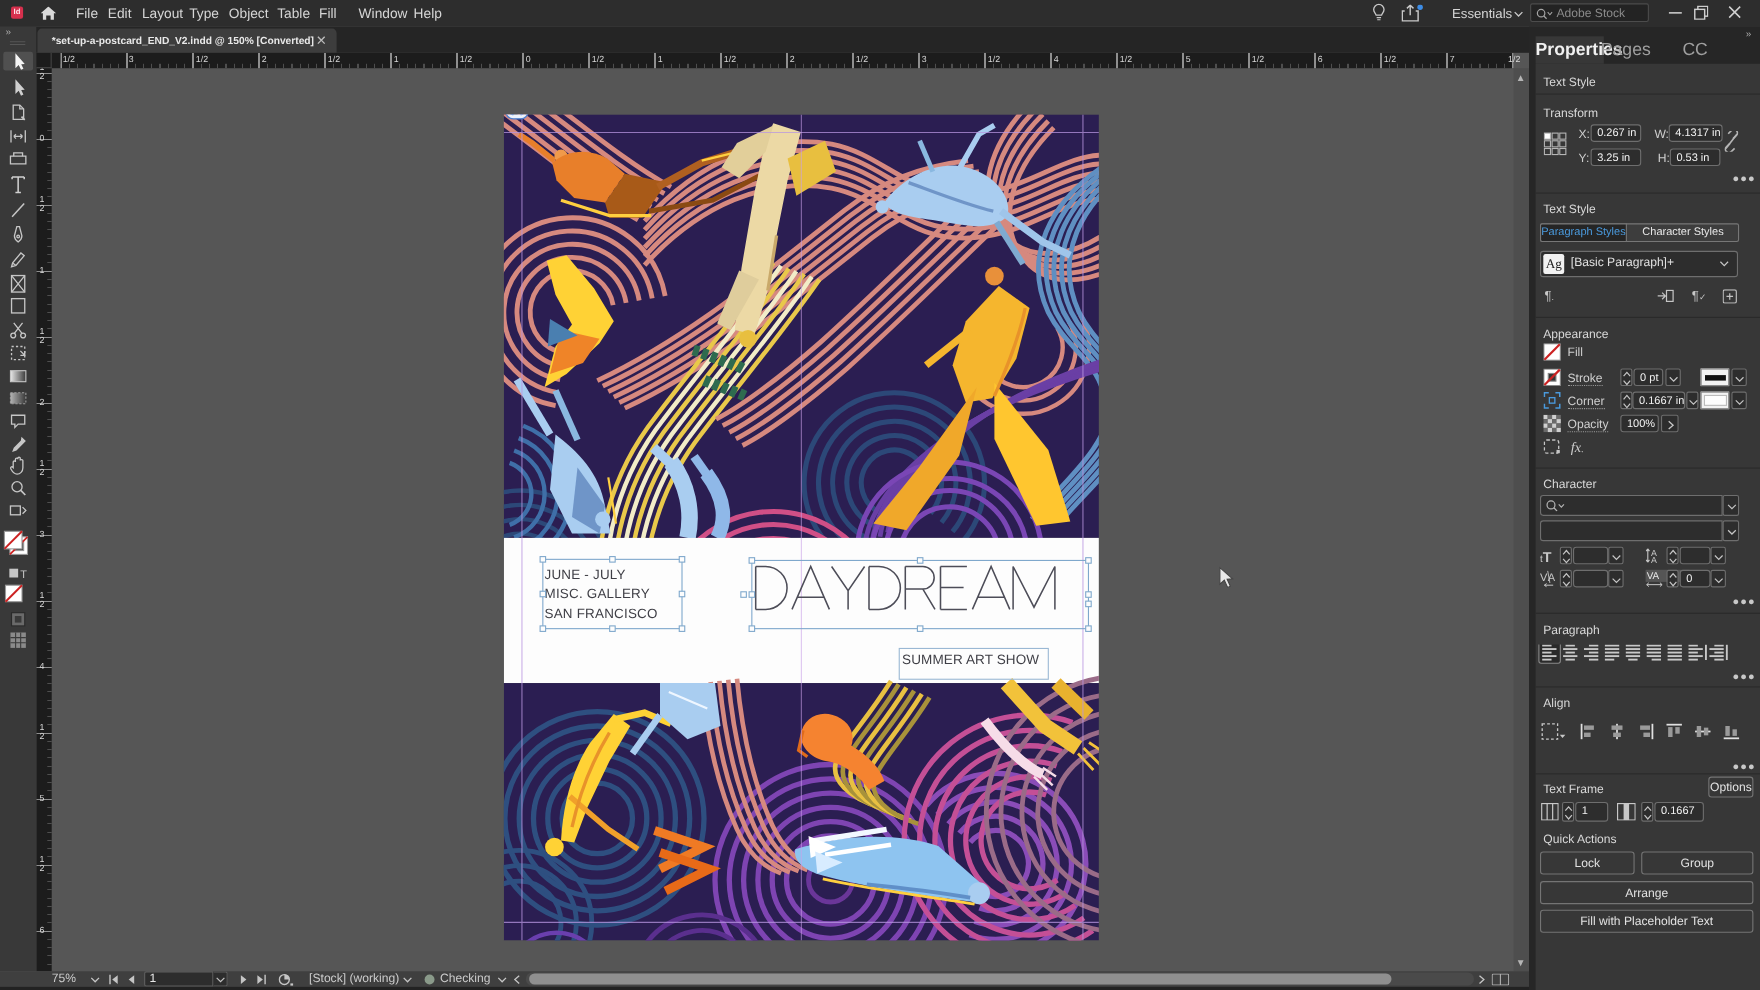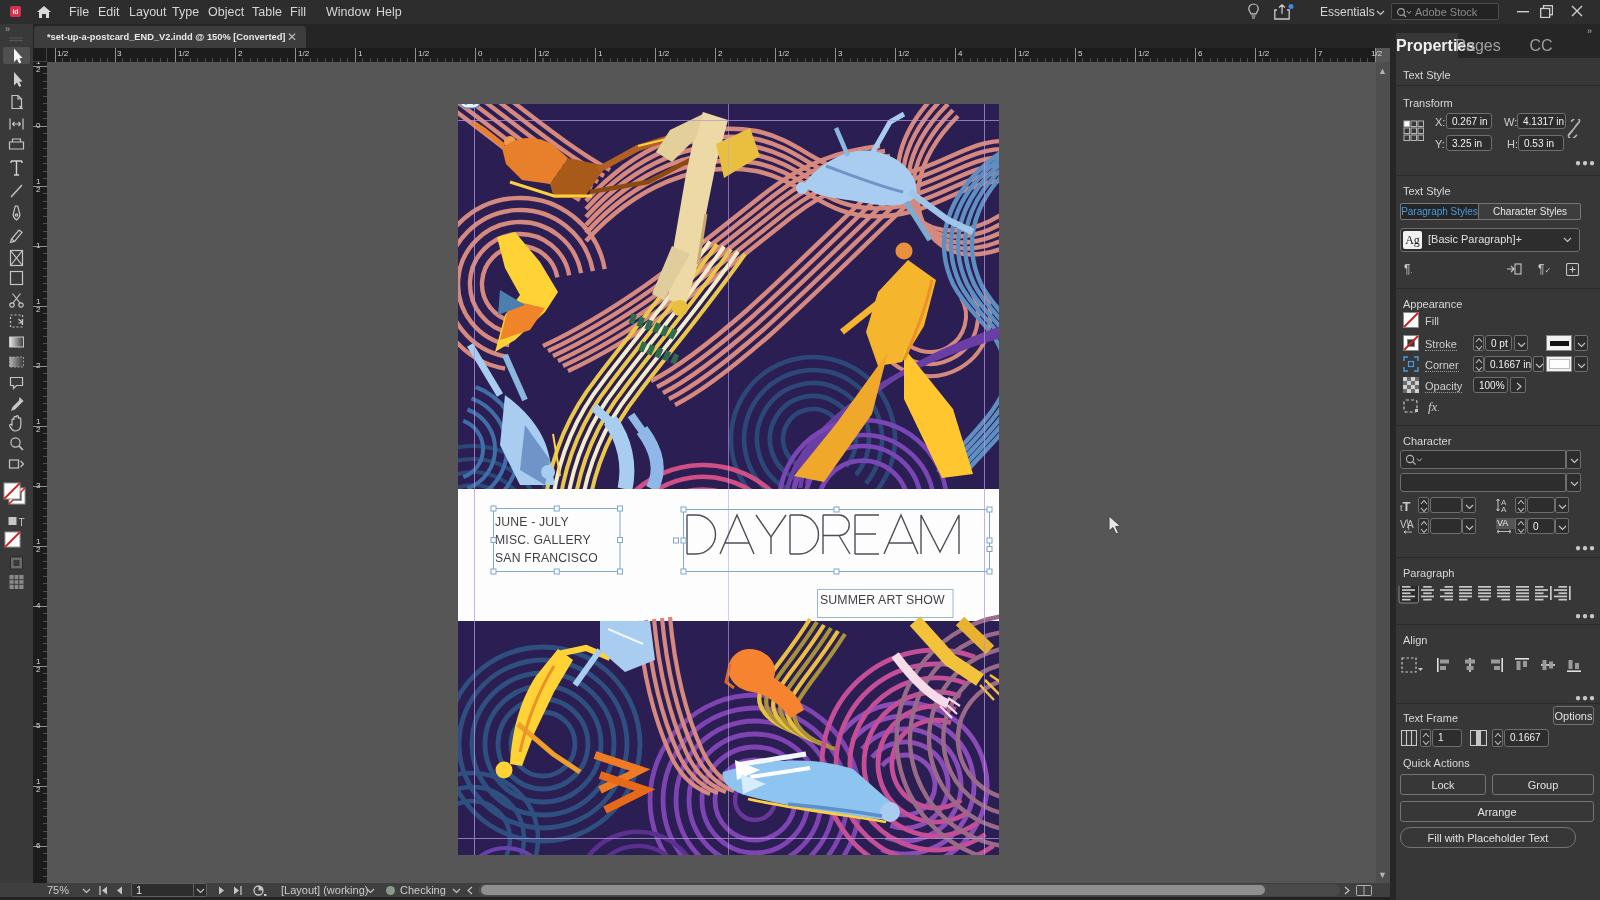--- a/index.html
+++ b/index.html
@@ -584,21 +584,21 @@
     </svg>
     <svg class="abs" style="left:233px;top:3px;" width="9" height="9">
       <path d="M1,0.5 L6,4.5 L1,8.5 Z" fill="#c5c5c5"></path>
       <path d="M8,0 V9" stroke="#c5c5c5" stroke-width="1.3"></path>
     </svg>
     <svg class="abs" style="left:253px;top:2px;" width="14" height="12">
       <circle cx="5.5" cy="5.5" r="4.5" fill="none" stroke="#c5c5c5" stroke-width="1.3"></circle>
       <path d="M5.5,1 A4.5,4.5 0 0 1 10,5.5 L5.5,5.5 Z" fill="#c5c5c5"></path>
       <rect x="11" y="9" width="2.5" height="2" fill="#c5c5c5"></rect>
     </svg>
-    <span class="it" style="left:281px;">[Layout] (working)</span>
+    <span class="it" style="left:281px;">[Stock] (working)</span>
     <svg class="abs" style="left:366px;top:5px;" width="9" height="6">
       <path d="M1,1 L4.5,4.5 L8,1" stroke="#c5c5c5" stroke-width="1.2" fill="none"></path>
     </svg>
     <div class="abs" style="left:386px;top:3px;width:9px;height:9px;border-radius:50%;background:#8a9a8a;"></div>
     <span class="it" style="left:400px;">Checking</span>
     <svg class="abs" style="left:452px;top:5px;" width="9" height="6">
       <path d="M1,1 L4.5,4.5 L8,1" stroke="#c5c5c5" stroke-width="1.2" fill="none"></path>
     </svg>
     <svg class="abs" style="left:467px;top:3px;" width="6" height="9">
       <path d="M5,1 L1,4.5 L5,8" stroke="#c5c5c5" stroke-width="1.2" fill="none"></path>
@@ -977,18 +977,18 @@
         <svg style="position:absolute;left:1px;top:10px;" width="8" height="6">
           <path d="M1,1 L4,4.5 L7,1" stroke="#c5c5c5" stroke-width="1.1" fill="none"></path>
         </svg>
       </div>
       <div class="inp" style="left:108px;top:671px;width:45px;height:18px;">0.1667</div>
       <div class="btn" style="left:157px;top:648px;width:41px;height:19px;line-height:18px;">Options</div>
       <div class="shead" style="top:699px;">Quick Actions</div>
       <div class="btn" style="left:4px;top:716px;width:86px;height:21px;line-height:20px;">Lock</div>
       <div class="btn" style="left:96px;top:716px;width:102px;height:21px;line-height:20px;">Group</div>
       <div class="btn" style="left:4px;top:743px;width:194px;height:21px;line-height:20px;">Arrange</div>
-      <div class="btn" style="left:4px;top:769px;width:176px;height:21px;line-height:20px;border-radius:10px;">Fill with Placeholder Text</div>
+      <div class="btn" style="left:4px;top:769px;width:194px;height:21px;line-height:20px;">Fill with Placeholder Text</div>
     </div>
 </div>
 <svg id="cursor" width="16" height="22">
     <path d="M1,1 L1,16 L5,12.5 L8,19 L10.5,18 L7.6,11.6 L12.5,11.2 Z" fill="#e8e8e8" stroke="#444444" stroke-width="1"></path>
   </svg>
 
 </body></html>

